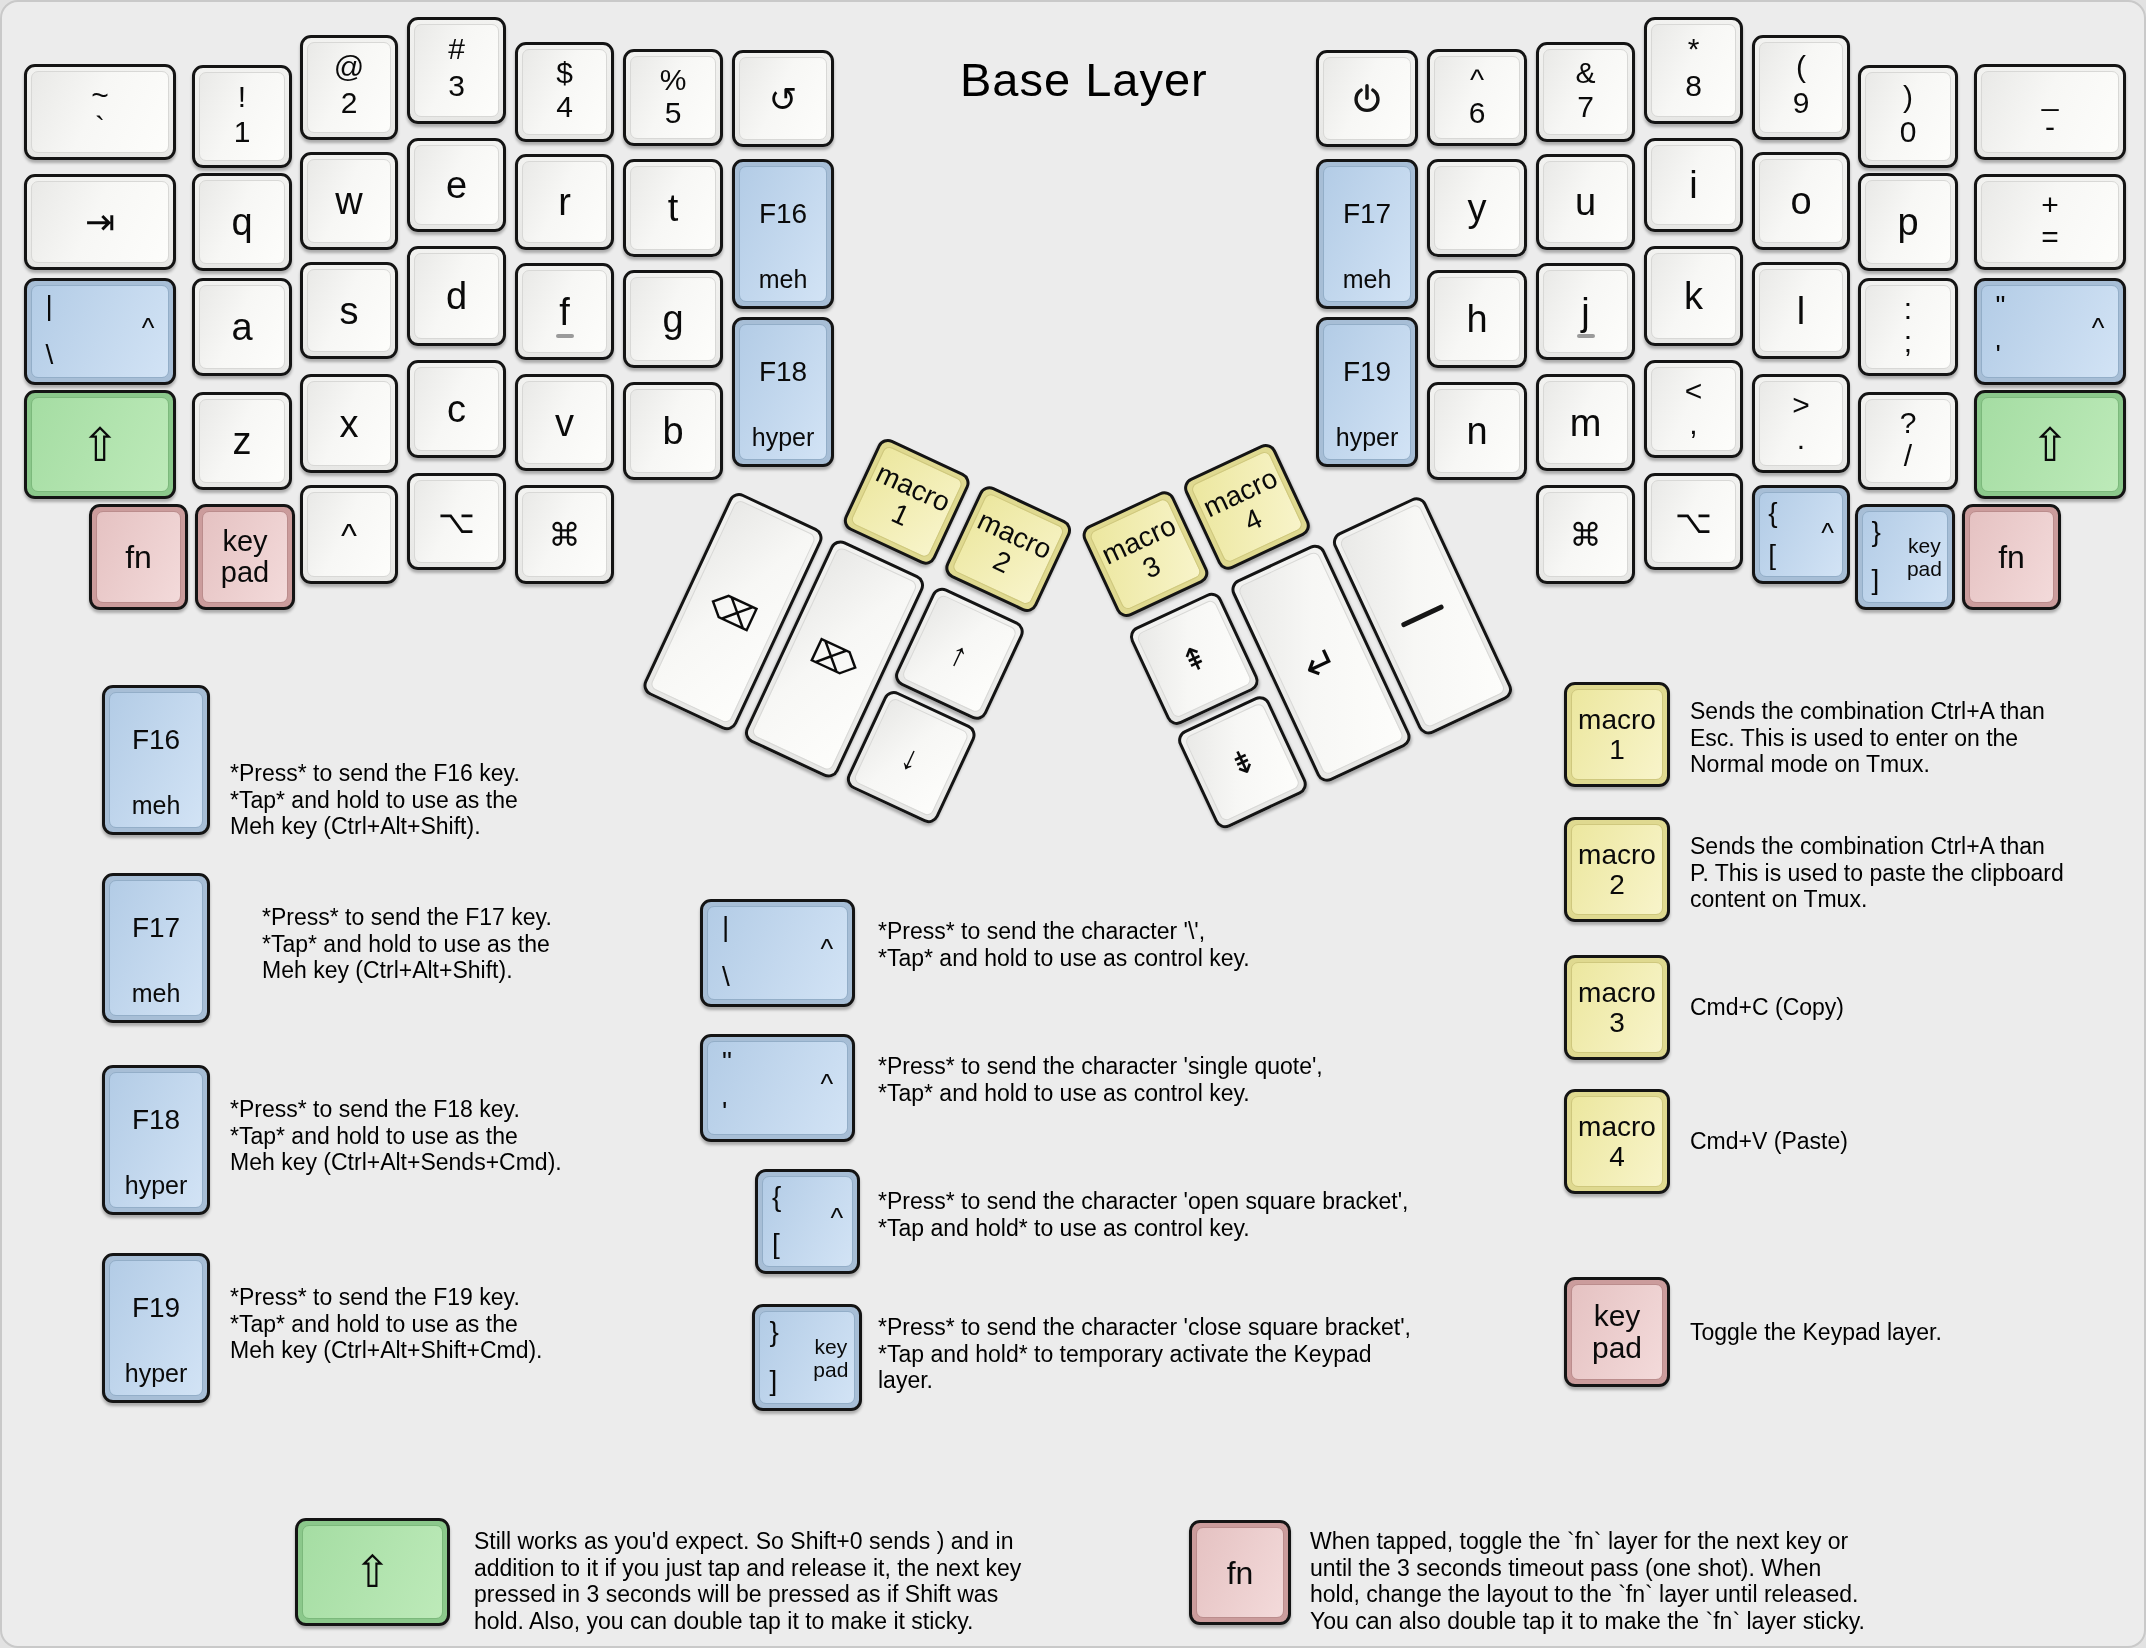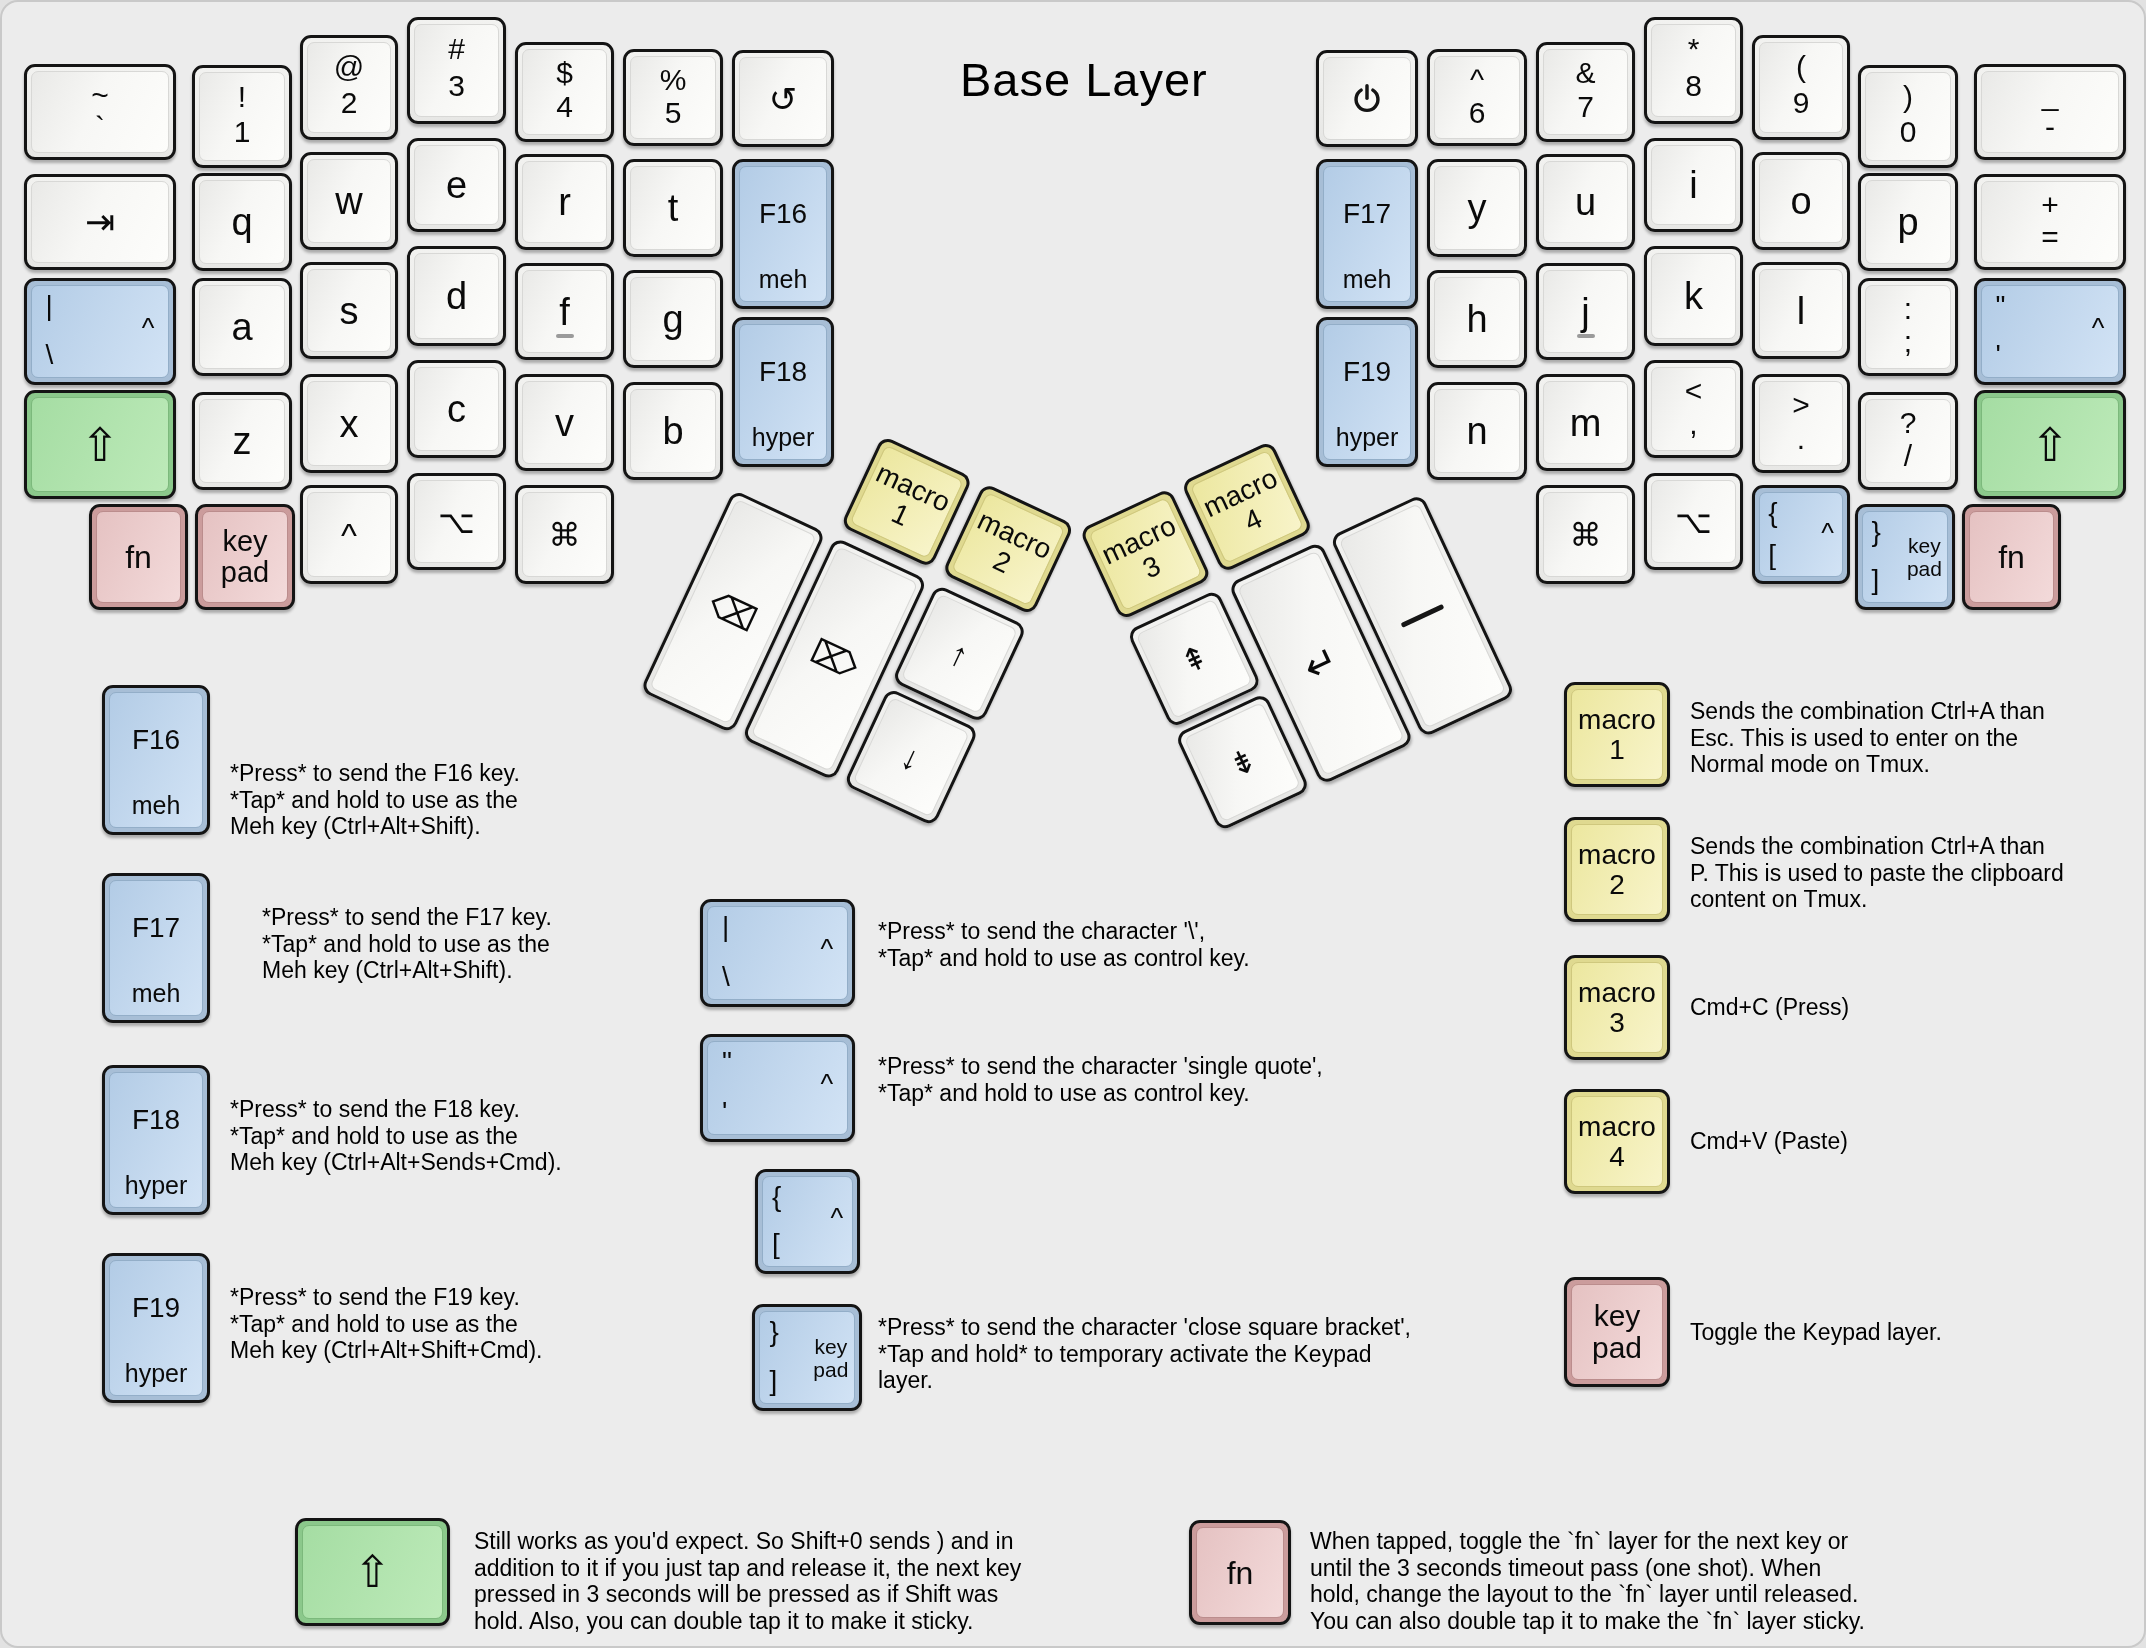--- a/index.html
+++ b/index.html
@@ -527,20 +527,22 @@
       </div>
       <div class="ltext" style="left: 876px; top: 1051px;">*Press* to send the character 'single quote',
 *Tap* and hold to use as control key.</div>
       <div class="key c-b" style="left: 753px; top: 1167px; width: 105px; height: 105px;">
         <div class="cap">
           <span class="lbl tl">{</span>
           <span class="lbl bl">[</span>
           <span class="lbl rgt">^</span>
         </div>
       </div>
+      <div class="ltext" style="left: 876px; top: 1186px;">*Press* to send the character 'open square bracket',
+*Tap and hold* to use as control key.</div>
       <div class="key c-b" style="left: 750px; top: 1302px; width: 110px; height: 107px;">
         <div class="cap">
           <span class="lbl tl">}</span>
           <span class="lbl bl">]</span>
           <span class="lbl kp">key
 pad</span>
         </div>
       </div>
       <div class="ltext" style="left: 876px; top: 1312px;">*Press* to send the character 'close square bracket',
 *Tap and hold* to temporary activate the Keypad
@@ -562,21 +564,21 @@
       </div>
       <div class="ltext" style="left: 1688px; top: 831px;">Sends the combination Ctrl+A than
 P. This is used to paste the clipboard
 content on Tmux.</div>
       <div class="key c-y" style="left: 1562px; top: 953px; width: 106px; height: 105px;">
         <div class="cap">
           <span class="lbl cen lines" style="font-size: 28px;">macro
 3</span>
         </div>
       </div>
-      <div class="ltext" style="left: 1688px; top: 992px;">Cmd+C (Press)</div>
+      <div class="ltext" style="left: 1688px; top: 992px;">Cmd+C (Copy)</div>
       <div class="key c-y" style="left: 1562px; top: 1087px; width: 106px; height: 105px;">
         <div class="cap">
           <span class="lbl cen lines" style="font-size: 28px;">macro
 4</span>
         </div>
       </div>
       <div class="ltext" style="left: 1688px; top: 1126px;">Cmd+V (Paste)</div>
       <div class="key c-p" style="left: 1562px; top: 1275px; width: 106px; height: 110px;">
         <div class="cap">
           <span class="lbl cen lines" style="font-size: 30px;">key

